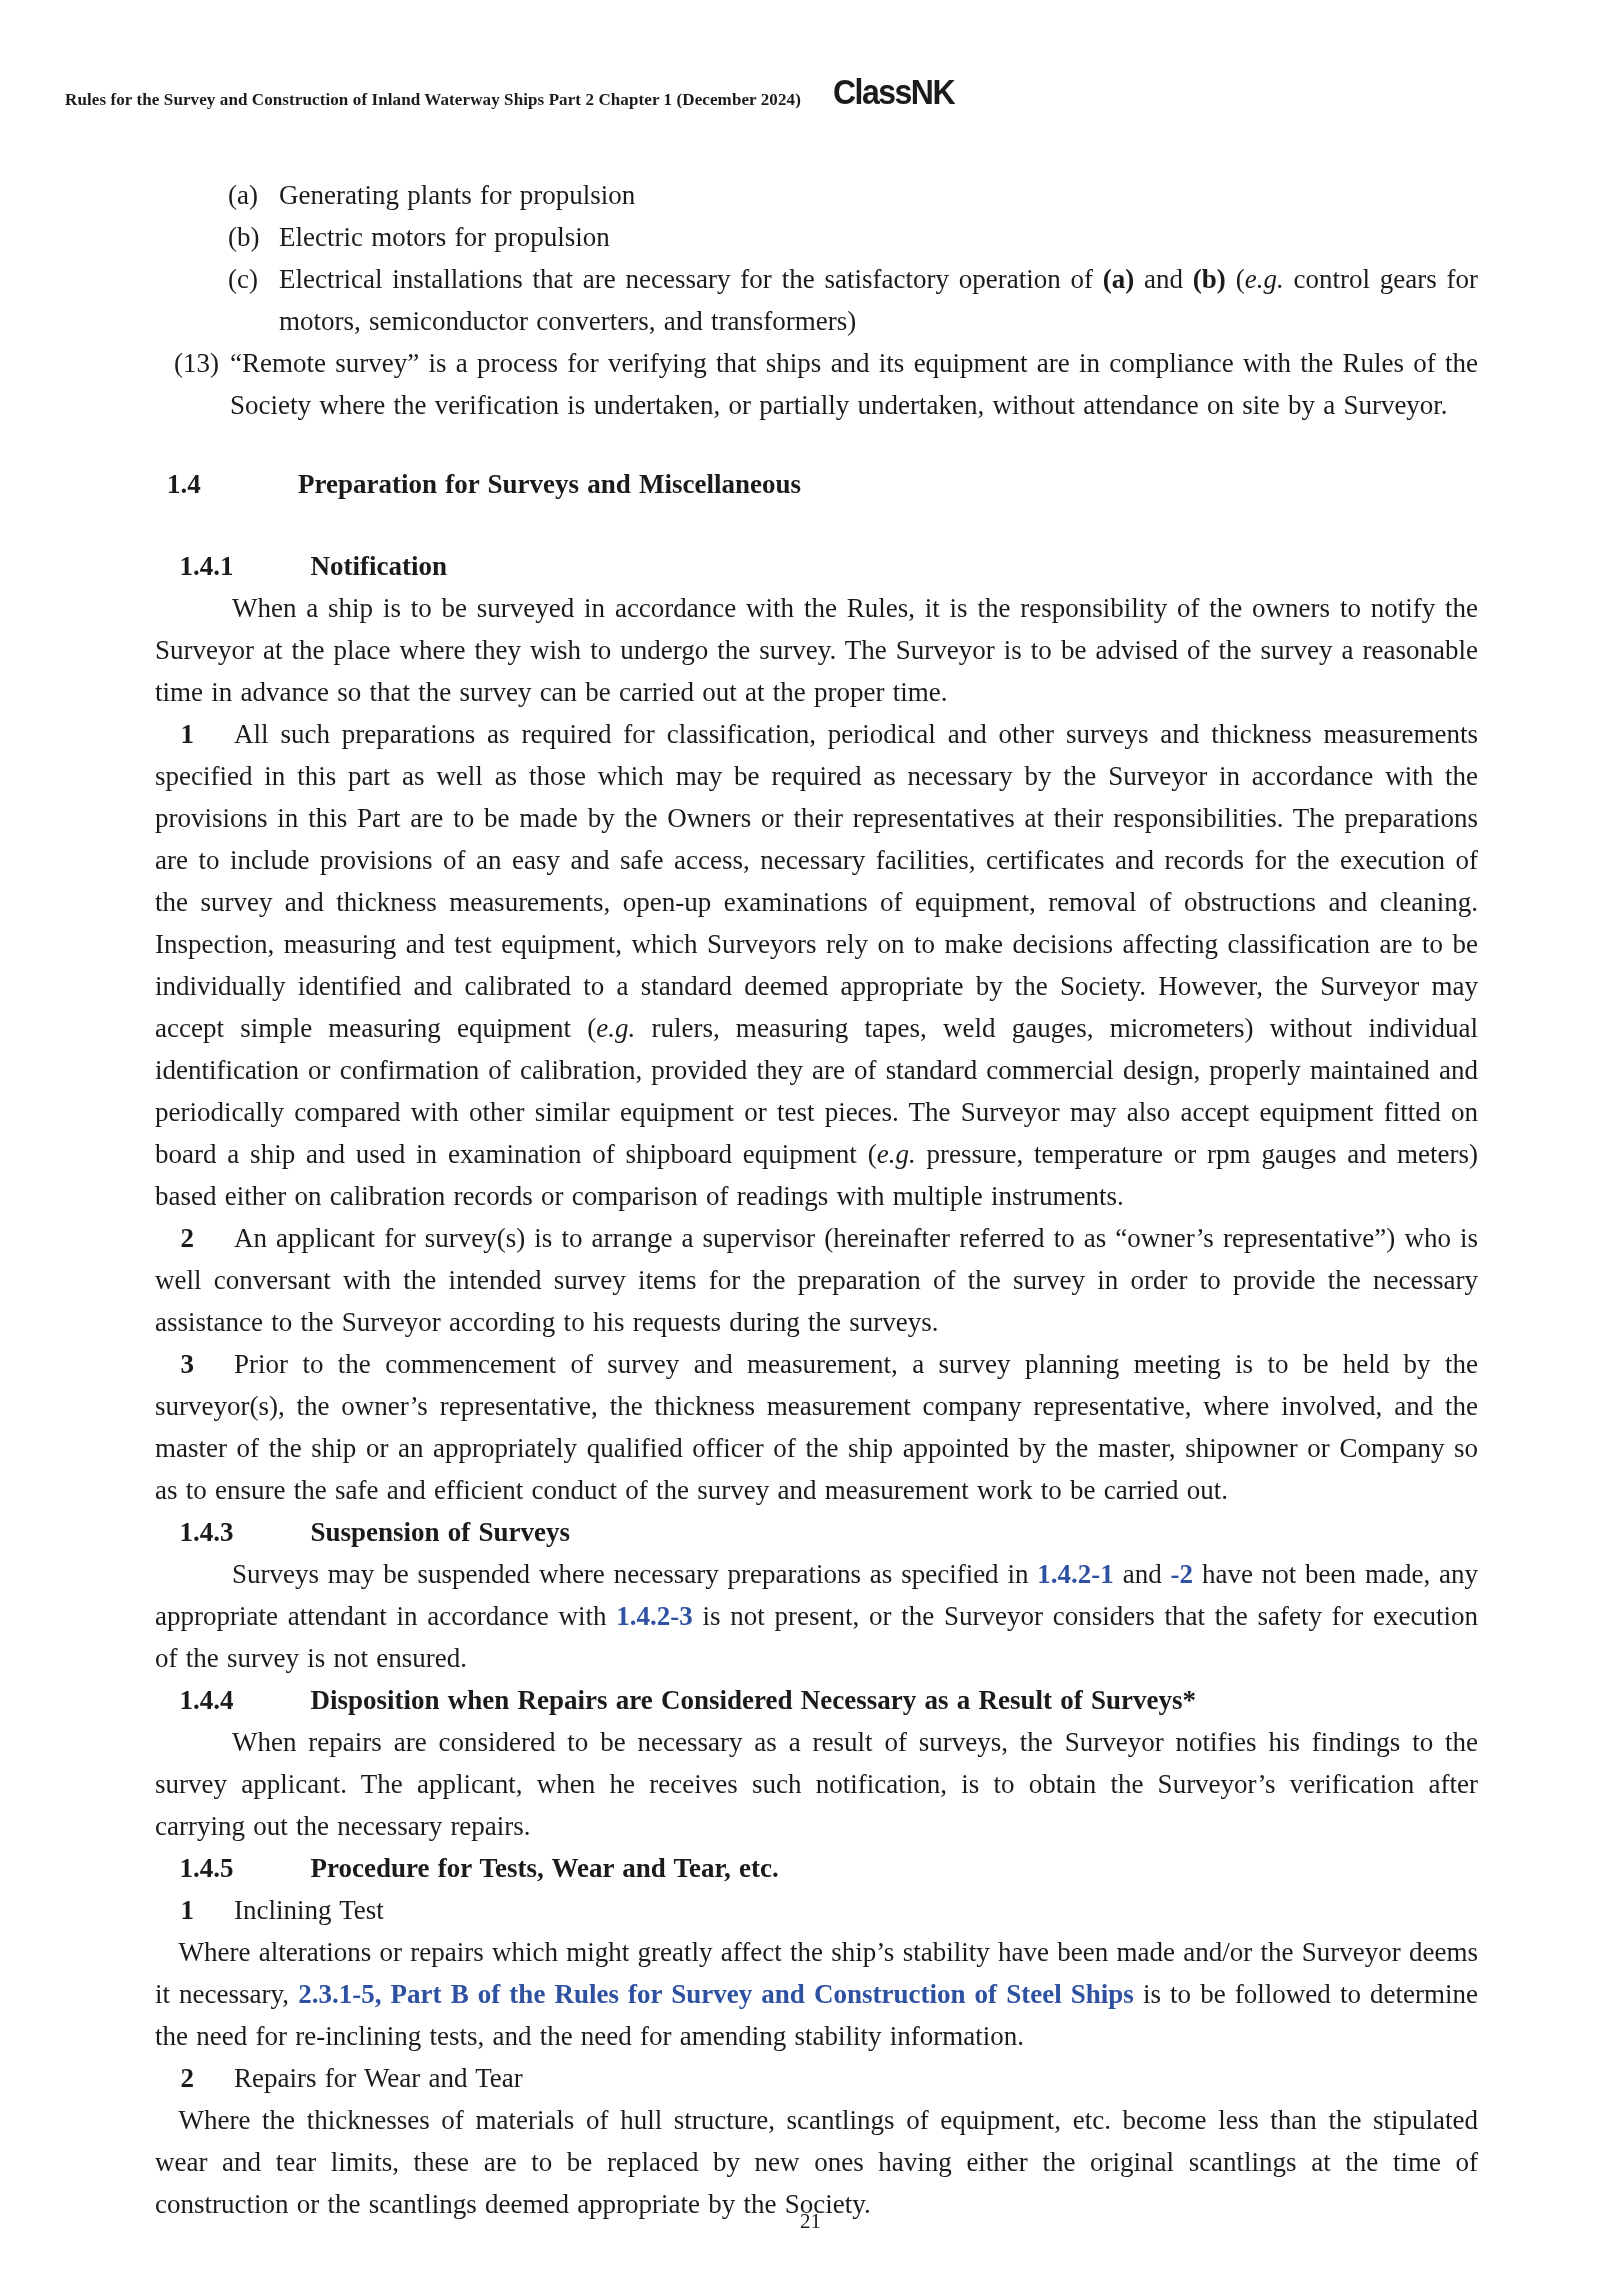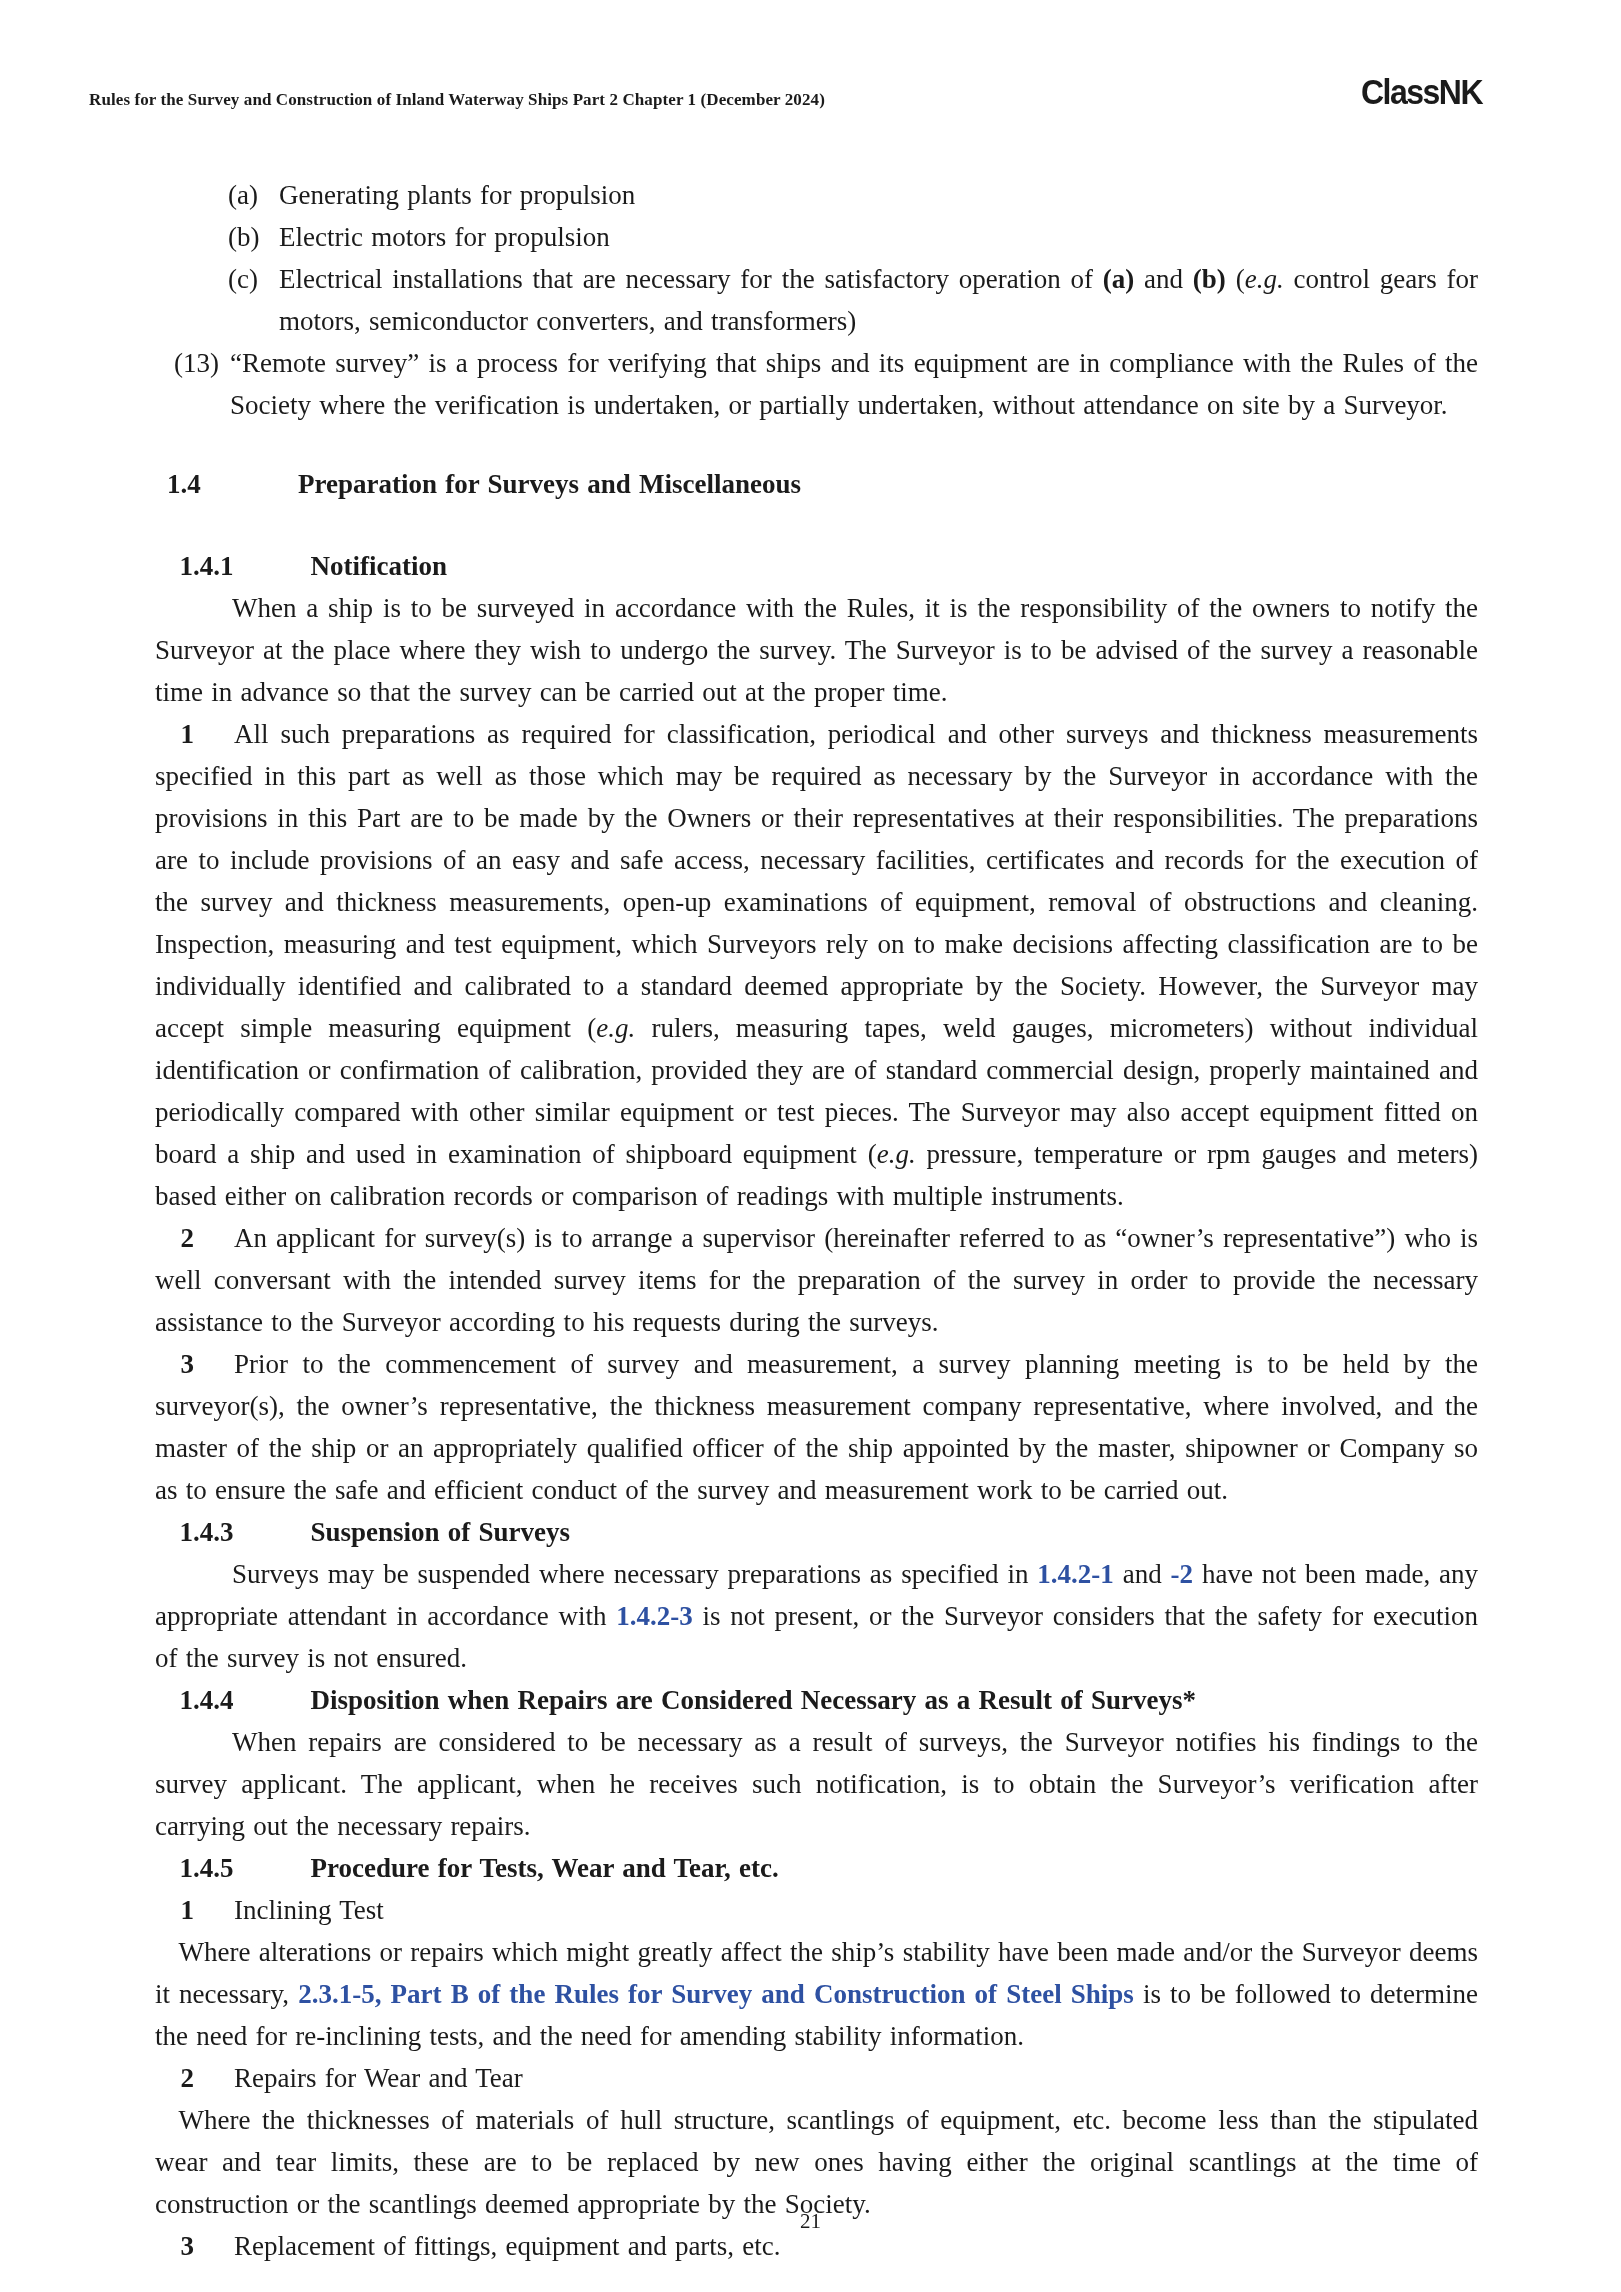--- a/index.html
+++ b/index.html
@@ -9,22 +9,22 @@
     position:relative;
     width:1621px; height:2293px;
     margin:0 auto;
     background:#ffffff;
     font-family:"Liberation Serif", serif;
     color:var(--text);
     overflow:hidden;
   }
   
   .hdr {
-    display:flex; align-items:baseline; justify-content:space-between;
-    padding:76px 139px 0 89px; gap:15px;
+    display:flex; align-items:baseline; justify-content:flex-start;
+    padding:76px 139px 0 65px; gap:32px;
   }
   .hdr-title {
     font-size:17px; font-weight:bold; line-height:25.5px;
     white-space:nowrap; letter-spacing:0.1px;
   }
   .logo {
     font-family:"Liberation Sans", sans-serif;
     font-size:32px; font-weight:bold; letter-spacing:-1.5px;
     transform:scaleY(1.08); transform-origin:bottom;
     white-space:nowrap;
@@ -118,19 +118,18 @@
     <div class="shead">
       <span class="hnum">1.4.5</span><span>Procedure for Tests, Wear and Tear, etc.</span>
     </div>
 
     <div class="subitem"><span class="pnum">1</span><span>Inclining Test</span></div>
     <p class="para-small"><span>Where alterations or repairs which might greatly affect the ship’s stability have been made and/or the Surveyor deems it necessary, </span><span class="xref">2.3.1-5, Part B of the Rules for Survey and Construction of Steel Ships</span><span> is to be followed to determine the need for re-inclining tests, and the need for amending stability information.</span></p>
 
     <div class="subitem"><span class="pnum">2</span><span>Repairs for Wear and Tear</span></div>
     <p class="para-small">Where the thicknesses of materials of hull structure, scantlings of equipment, etc. become less than the stipulated wear and tear limits, these are to be replaced by new ones having either the original scantlings at the time of construction or the scantlings deemed appropriate by the Society.</p>
 
-    <div class="subitem"><span class="pnum">3</span><span>Replacement of fittings, equipment and parts, etc.</span></div>
 
   </div>
 
   <div class="footer">21</div>
 </div>
 
 
 </body></html>

